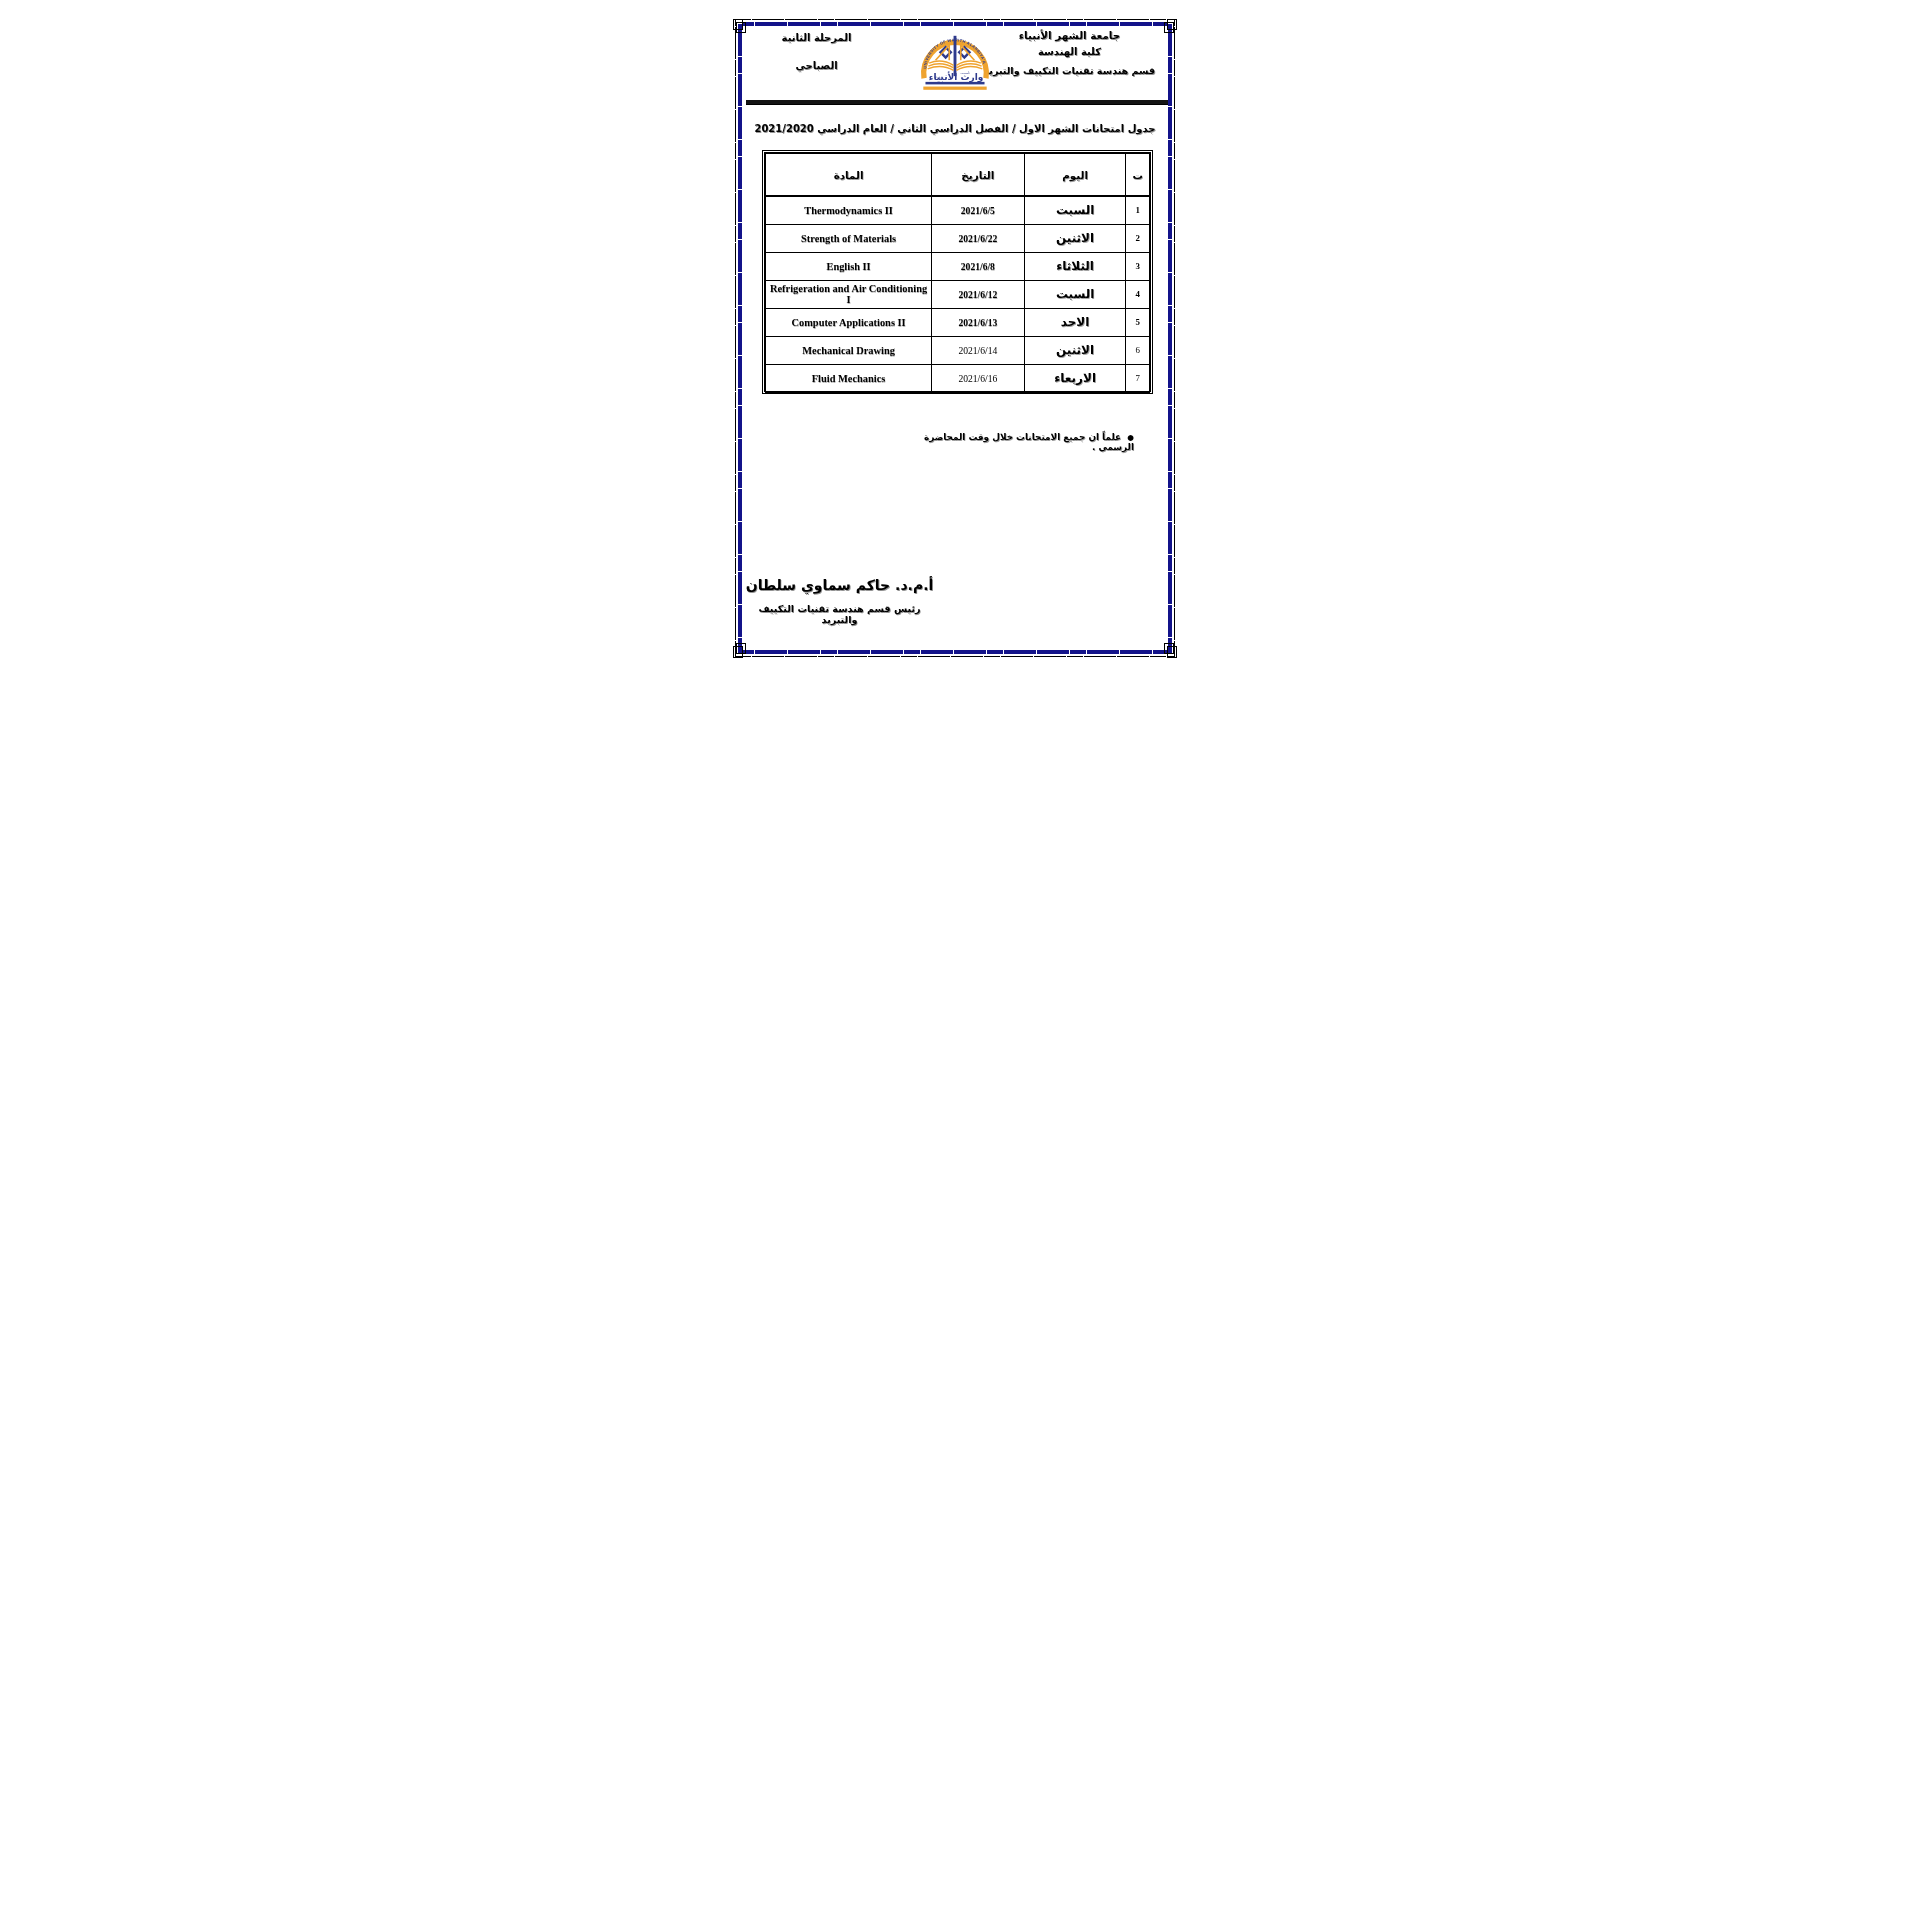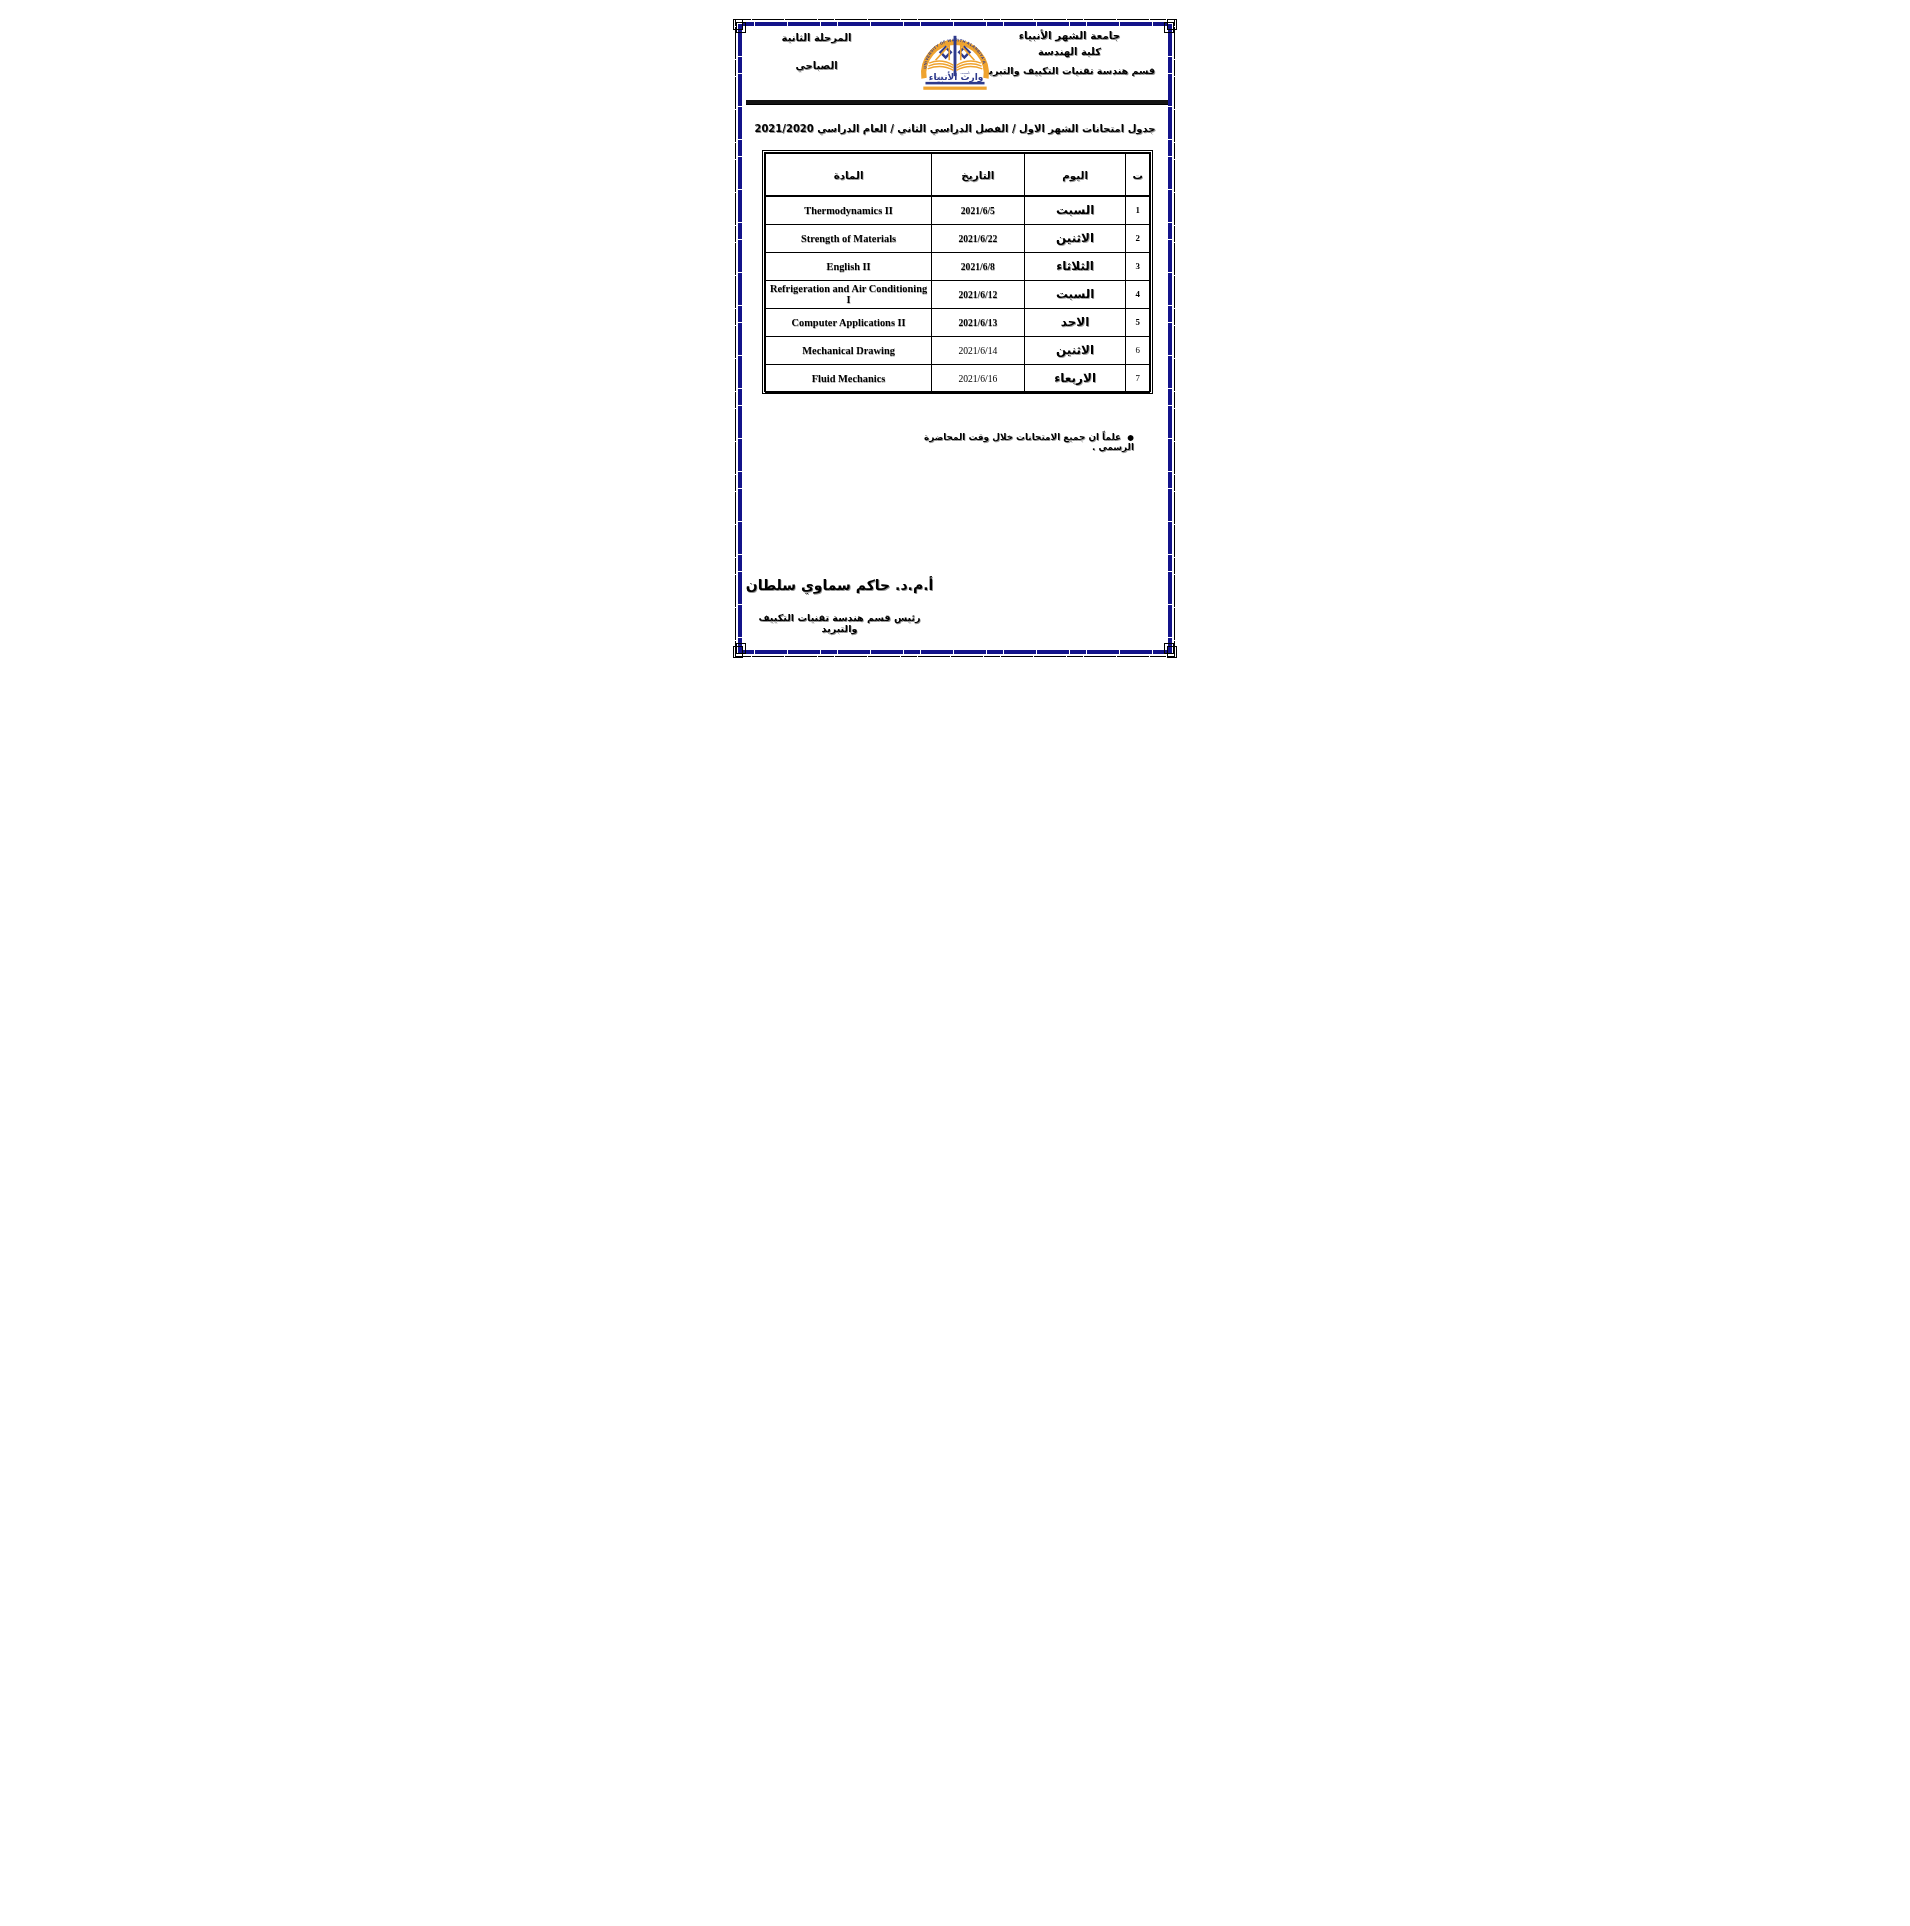--- a/index.html
+++ b/index.html
@@ -84,21 +84,21 @@
     text-shadow:0.8px 1.2px 0.4px rgba(90,90,90,.6);
   }
   .note .bullet{font-size:7.7px;margin-left:6.2px;vertical-align:middle;text-shadow:none;}
   
   .signature{
     position:absolute;top:577px;left:29px;width:189px;
     text-align:center;direction:rtl;font-weight:bold;color:#000;
     text-shadow:0.8px 1.2px 0.4px rgba(90,90,90,.65);
   }
   .signature .s1{font-size:14px;}
-  .signature .s2{font-size:9.6px;margin-top:19px;}
+  .signature .s2{font-size:9.6px;margin-top:10px;}
 </style>
 </head>
 <body>
 
 <div class="page">
 
   <div class="thin-line" style="left:19px;right:19px;top:19px;height:1px;"></div>
   <div class="thin-line" style="left:19px;right:19px;bottom:19px;height:1px;"></div>
   <div class="thin-line v" style="top:19px;bottom:19px;left:19px;width:1px;"></div>
   <div class="thin-line v" style="top:19px;bottom:19px;right:19px;width:1px;"></div>

